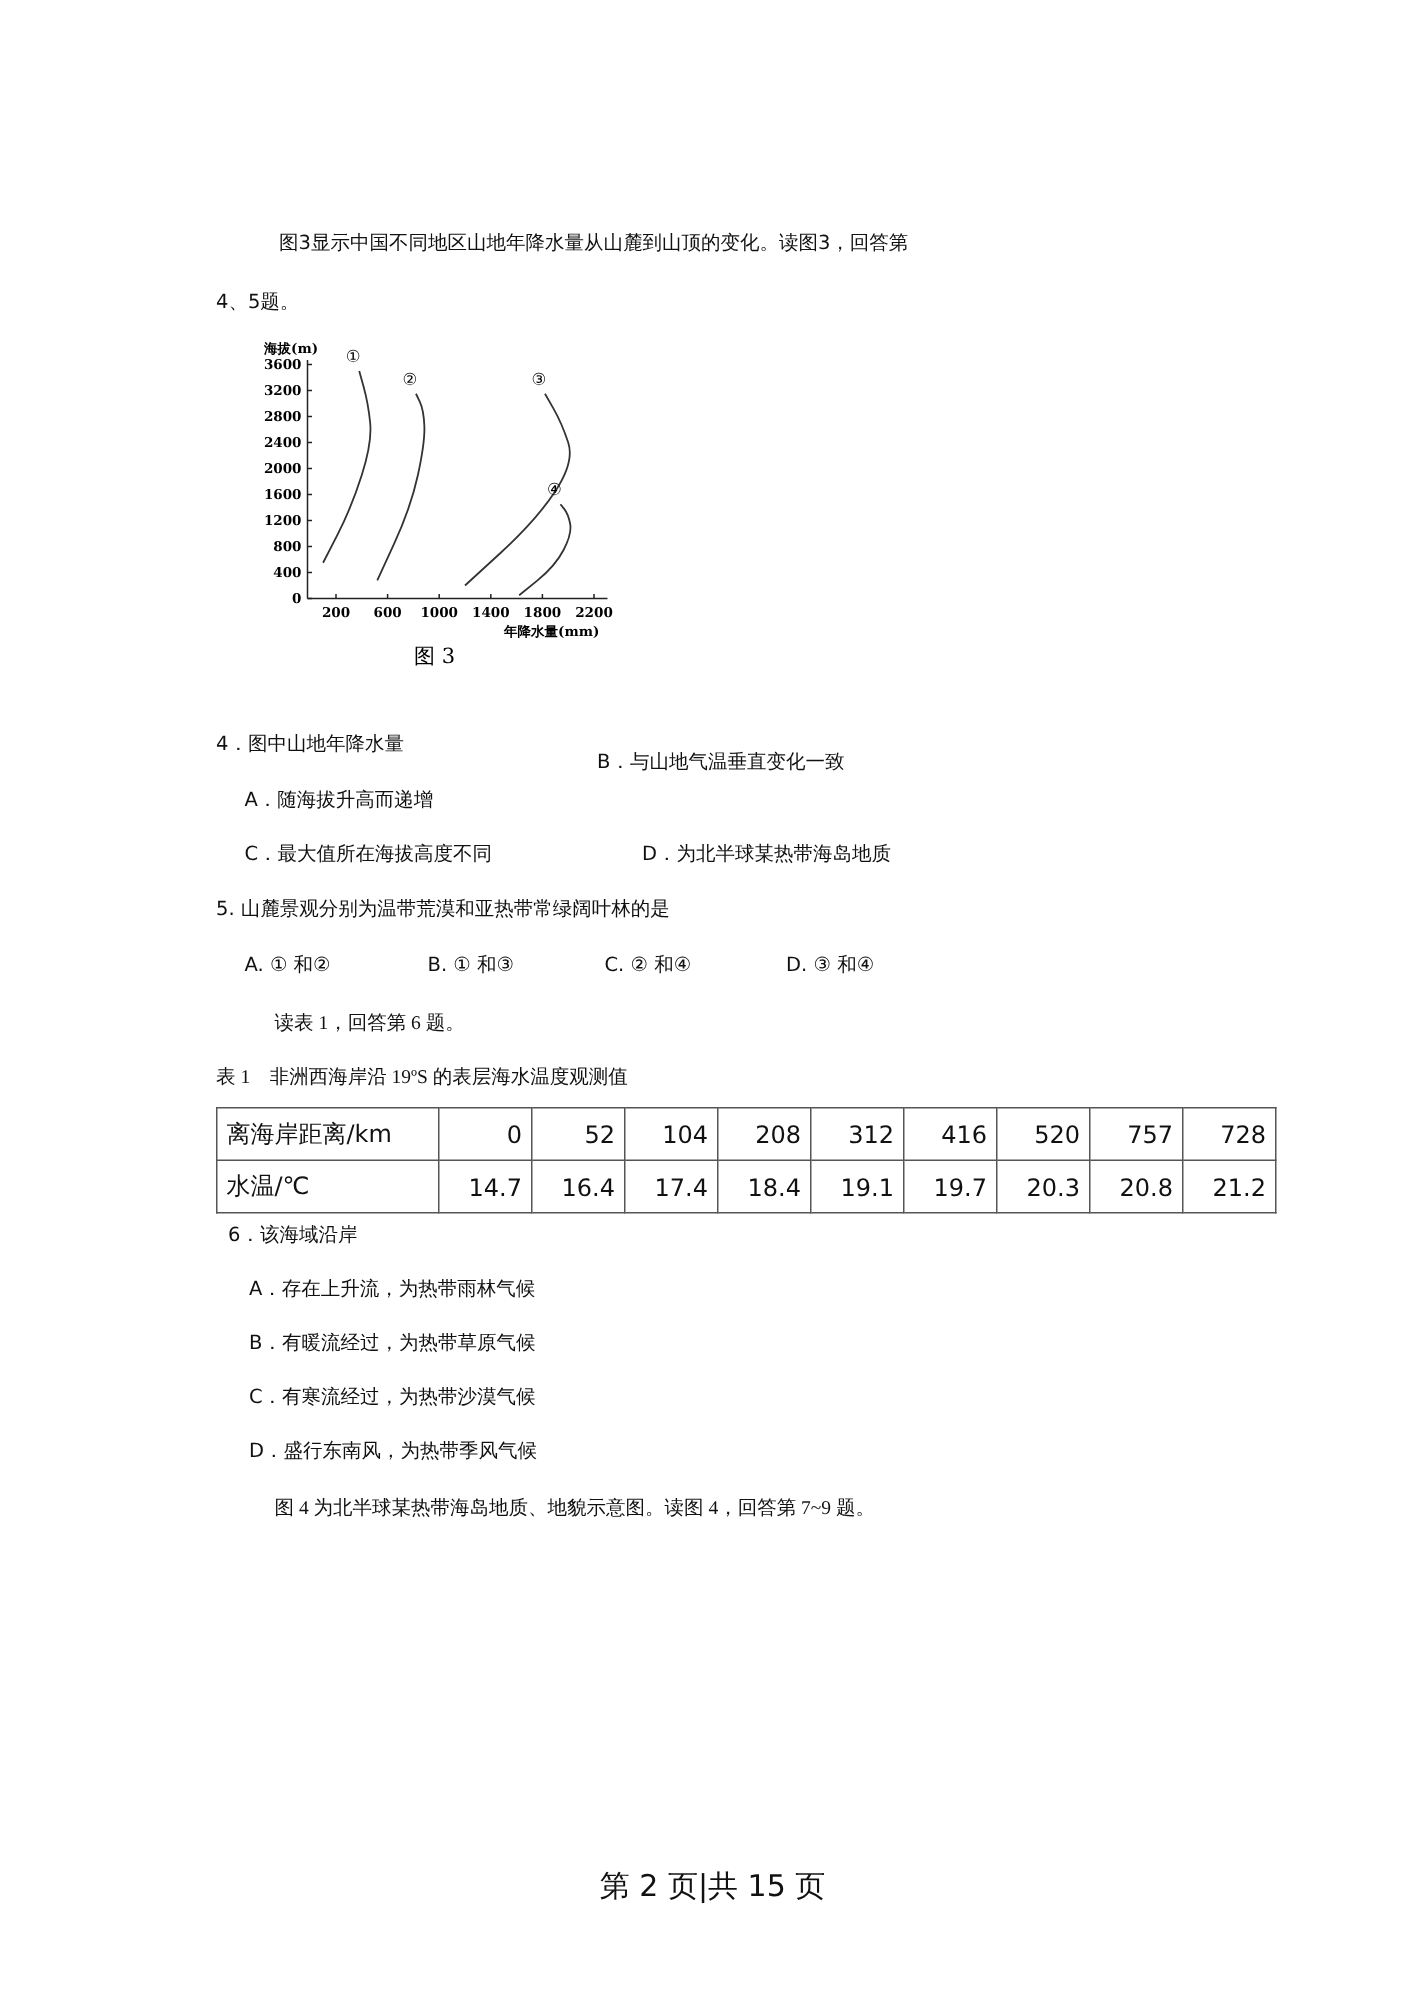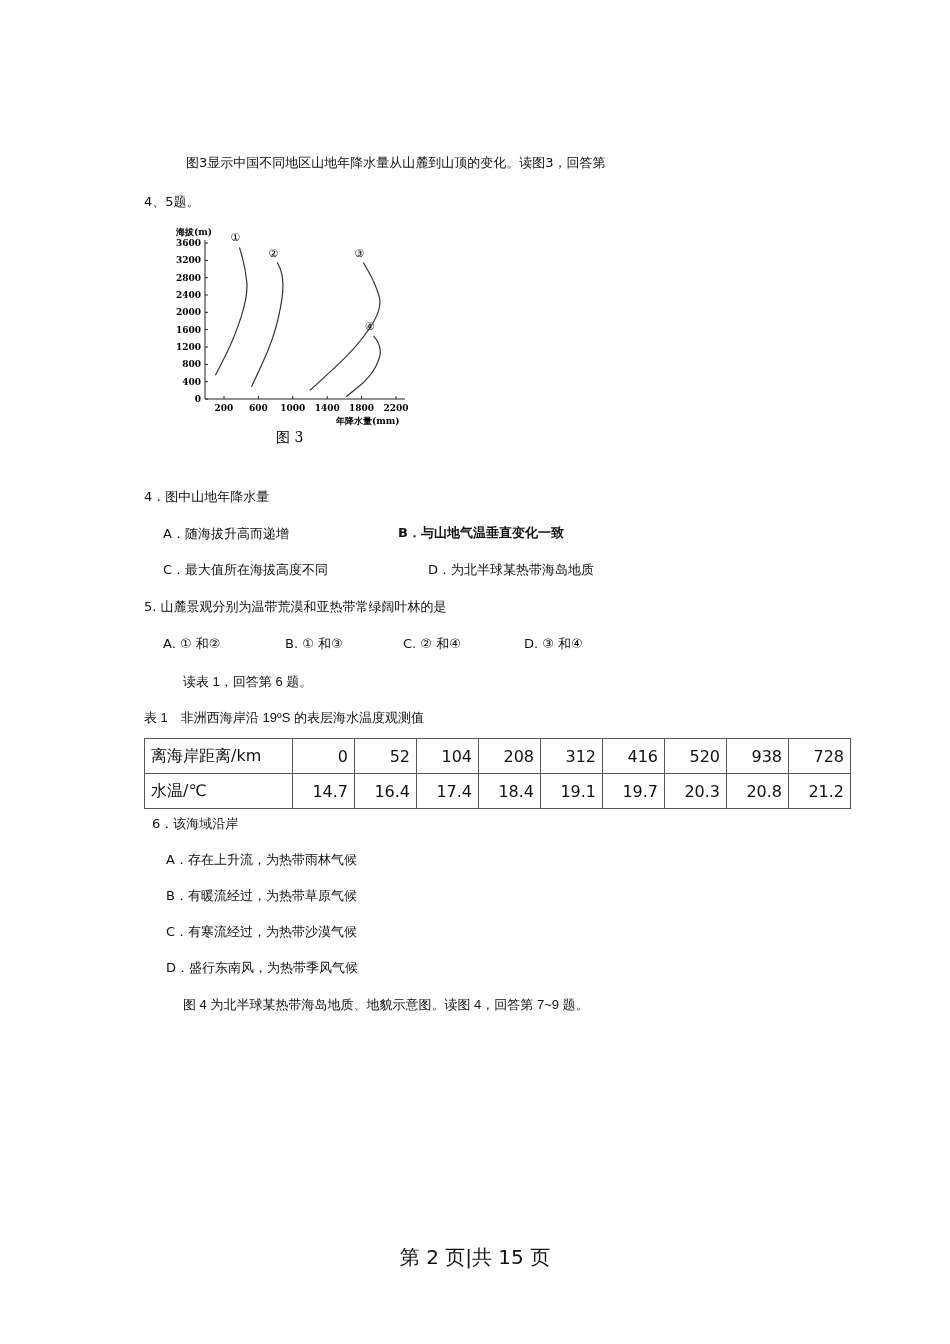--- a/index.html
+++ b/index.html
@@ -1,19 +1,19 @@
 <!DOCTYPE html>
 <html><head>
 <meta charset="utf-8">
 <style>
   html,body{margin:0;padding:0;background:#fff;}
   body{width:950px;height:1344px;position:relative;font-family:"DejaVu Sans","Liberation Sans",sans-serif;color:#111;overflow:hidden;}
   .abs{position:absolute;}
   .txt{font-size:13px;line-height:22px;white-space:nowrap;}
-  .serif{font-family:Liberation Sans, sans-serif;}
+  .serif{font-family:Liberation Serif, serif;}
   table.obs{position:absolute;left:144px;top:738px;border-collapse:collapse;font-size:16px;}
   table.obs td{border:1px solid #555;height:34px;padding:0 6px;text-align:right;}
   table.obs td.head{text-align:left;width:135px;margin-left:44px;}
   table.obs td.num{width:49px;}
   .footer{font-size:20px;}
   svg text{font-family:"DejaVu Serif","Liberation Serif",serif;}
 </style>
 </head>
 <body>
 
@@ -73,21 +73,21 @@
         <text x="369.64" y="330.1666666666667" font-size="11" text-anchor="middle">④</text>
       </g>
     <text x="276" y="442" font-size="14" font-family="DejaVu Sans, sans-serif">图 3</text>
   </svg>
 </div>
 
 <div class="abs txt" style="left:144px;top:486px;">4．图中山地年降水量</div>
 <div class="abs txt" style="left:163px;top:523px;">
   <span>A．</span><span>随海拔升高而递增</span>
 </div>
-<div class="abs txt" style="left:398px;top:522px;font-weight:bold;">
+<div class="abs txt" style="left:398px;top:498px;">
   <span>B．</span><span>与山地气温垂直变化一致</span>
 </div>
 <div class="abs txt" style="left:163px;top:559px;">
   <span>C．</span><span>最大值所在海拔高度不同</span>
 </div>
 <div class="abs txt" style="left:428px;top:559px;">
   <span>D．</span><span>为北半球某热带海岛地质</span>
 </div>
 
 <div class="abs txt" style="left:144px;top:596px;">5. 山麓景观分别为温带荒漠和亚热带常绿阔叶林的是</div>
@@ -111,21 +111,21 @@
   <tbody>
       <tr>
     <td class="head">离海岸距离/km</td>
     <td class="num">0</td>
     <td class="num">52</td>
     <td class="num">104</td>
     <td class="num">208</td>
     <td class="num">312</td>
     <td class="num">416</td>
     <td class="num">520</td>
-    <td class="num">938</td>
+    <td class="num">757</td>
     <td class="num">728</td>
   </tr>
   <tr>
     <td class="head">水温/℃</td>
     <td class="num">14.7</td>
     <td class="num">16.4</td>
     <td class="num">17.4</td>
     <td class="num">18.4</td>
     <td class="num">19.1</td>
     <td class="num">19.7</td>

